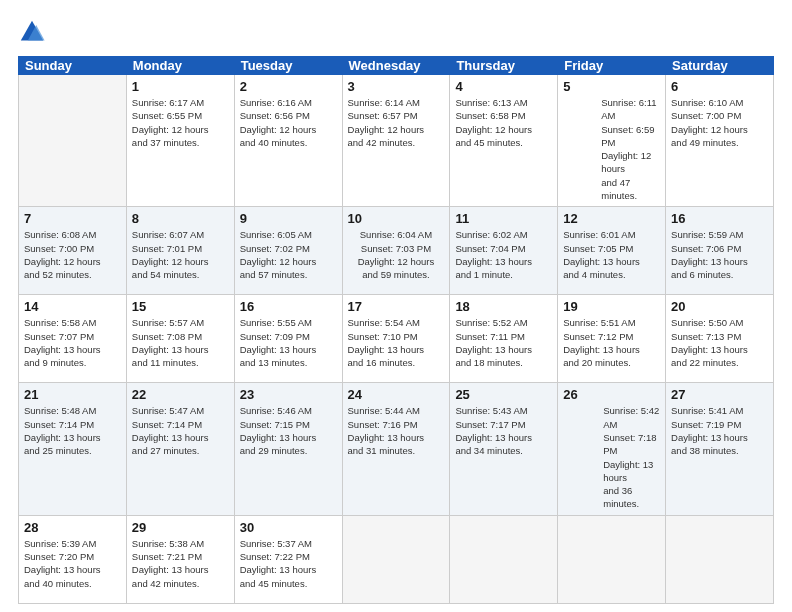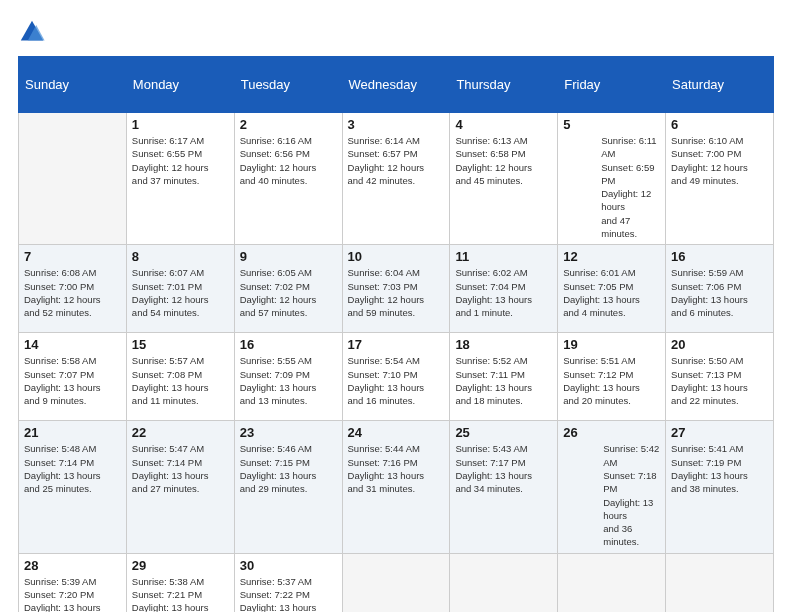--- a/index.html
+++ b/index.html
@@ -55,23 +55,23 @@
       flex: 1;
       border: 1px solid #ccc;
       border-collapse: collapse;
       width: 100%;
       table-layout: fixed;
     }
     .calendar th {
       background: #1a5cb8;
       color: #fff;
       text-align: left;
-      padding: 20px 6px;
+      padding: 1px 6px;
       font-size: 13px;
-      font-weight: normal;
+      font-weight: bold;
       border: 1px solid #1a5cb8;
     }
     .calendar td {
       border: 1px solid #ccc;
       vertical-align: top;
       padding: 4px 5px;
       height: 88px;
       background: #fff;
     }
     .calendar td.empty {
@@ -189,21 +189,21 @@
           </td>
           <td>
             <span class="day-num">9</span>
             <div class="day-info" style="white-space: pre-line;">Sunrise: 6:05 AM
 Sunset: 7:02 PM
 Daylight: 12 hours
 and 57 minutes.</div>
           </td>
           <td>
             <span class="day-num">10</span>
-            <div class="day-info" style="white-space: pre-line;">Sunrise: 6:04 AM
+            <div class="day-info" style="white-space: pre-line; text-align: center;">Sunrise: 6:04 AM
 Sunset: 7:03 PM
 Daylight: 12 hours
 and 59 minutes.</div>
           </td>
           <td>
             <span class="day-num">11</span>
             <div class="day-info" style="white-space: pre-line;">Sunrise: 6:02 AM
 Sunset: 7:04 PM
 Daylight: 13 hours
 and 1 minute.</div>

